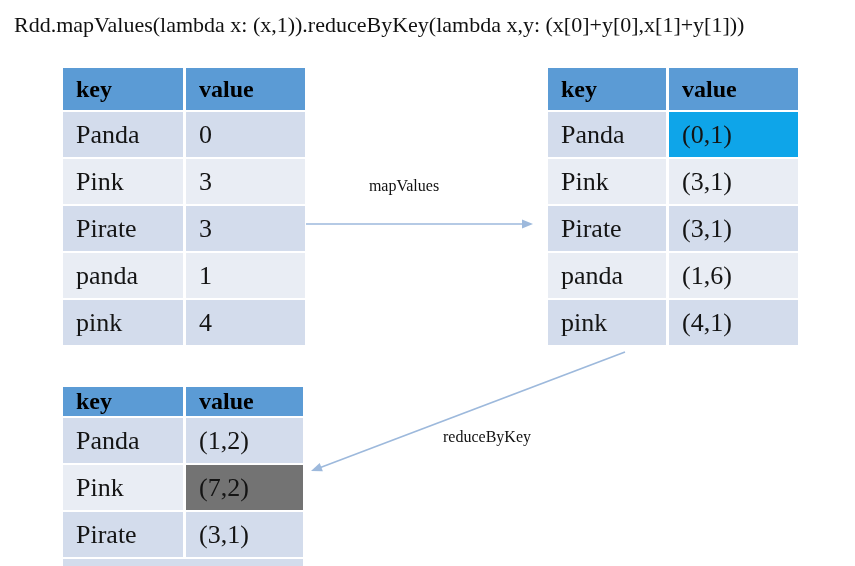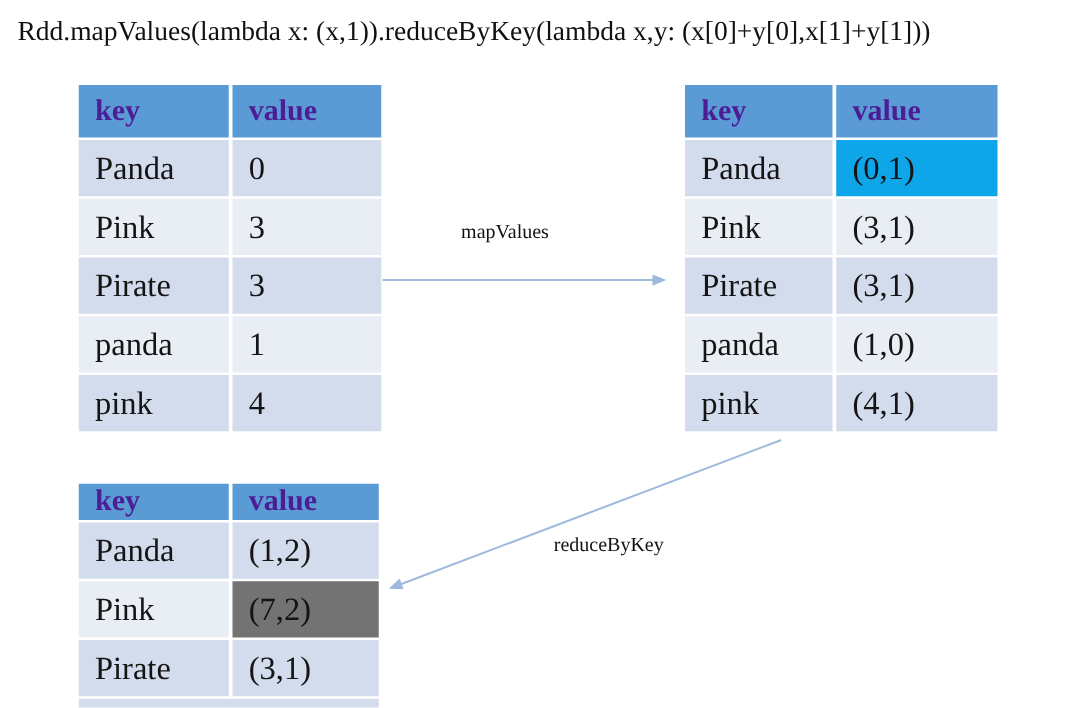--- a/index.html
+++ b/index.html
@@ -15,21 +15,21 @@
   .tbl{position:absolute;}
   .trow{display:flex;margin-bottom:2px;}
   .cell{
     display:flex;align-items:center;
     padding-left:13px;box-sizing:border-box;
     font-size:26px;color:#141414;
     overflow:hidden;white-space:nowrap;
   }
   .cell.c1{margin-right:3px;}
   .hcell{
-    font-weight:bold;color:#4c1d95;font-size:24px;
+    font-weight:bold;color:#000000;font-size:24px;
   }
   .partial-band{display:flex;}
   #arrow-layer{position:absolute;left:0;top:0;pointer-events:none;}
   .arrow-label{
     position:absolute;transform:translate(-50%,-50%);
     font-size:16px;color:#111;white-space:nowrap;
   }
 </style>
 </head>
 <body>
@@ -75,21 +75,21 @@
       <div class="trow">
         <div class="cell c1" style="width: 118px; height: 45px; background: rgb(233, 237, 244);">Pink</div>
         <div class="cell" style="width: 129px; height: 45px; background: rgb(233, 237, 244);">(3,1)</div>
       </div>
       <div class="trow">
         <div class="cell c1" style="width: 118px; height: 45px; background: rgb(211, 220, 236);">Pirate</div>
         <div class="cell" style="width: 129px; height: 45px; background: rgb(211, 220, 236);">(3,1)</div>
       </div>
       <div class="trow">
         <div class="cell c1" style="width: 118px; height: 45px; background: rgb(233, 237, 244);">panda</div>
-        <div class="cell" style="width: 129px; height: 45px; background: rgb(233, 237, 244);">(1,0)</div>
+        <div class="cell" style="width: 129px; height: 45px; background: rgb(233, 237, 244);">(1,6)</div>
       </div>
       <div class="trow">
         <div class="cell c1" style="width: 118px; height: 45px; background: rgb(211, 220, 236);">pink</div>
         <div class="cell" style="width: 129px; height: 45px; background: rgb(211, 220, 236);">(4,1)</div>
       </div>
     </div>
     <div class="tbl" style="left: 63px; top: 387px; width: 240px;">
       <div class="trow">
         <div class="cell c1 hcell" style="width: 120px; height: 29px; background: rgb(91, 155, 213);">key</div>
         <div class="cell hcell" style="width: 117px; height: 29px; background: rgb(91, 155, 213);">value</div>

